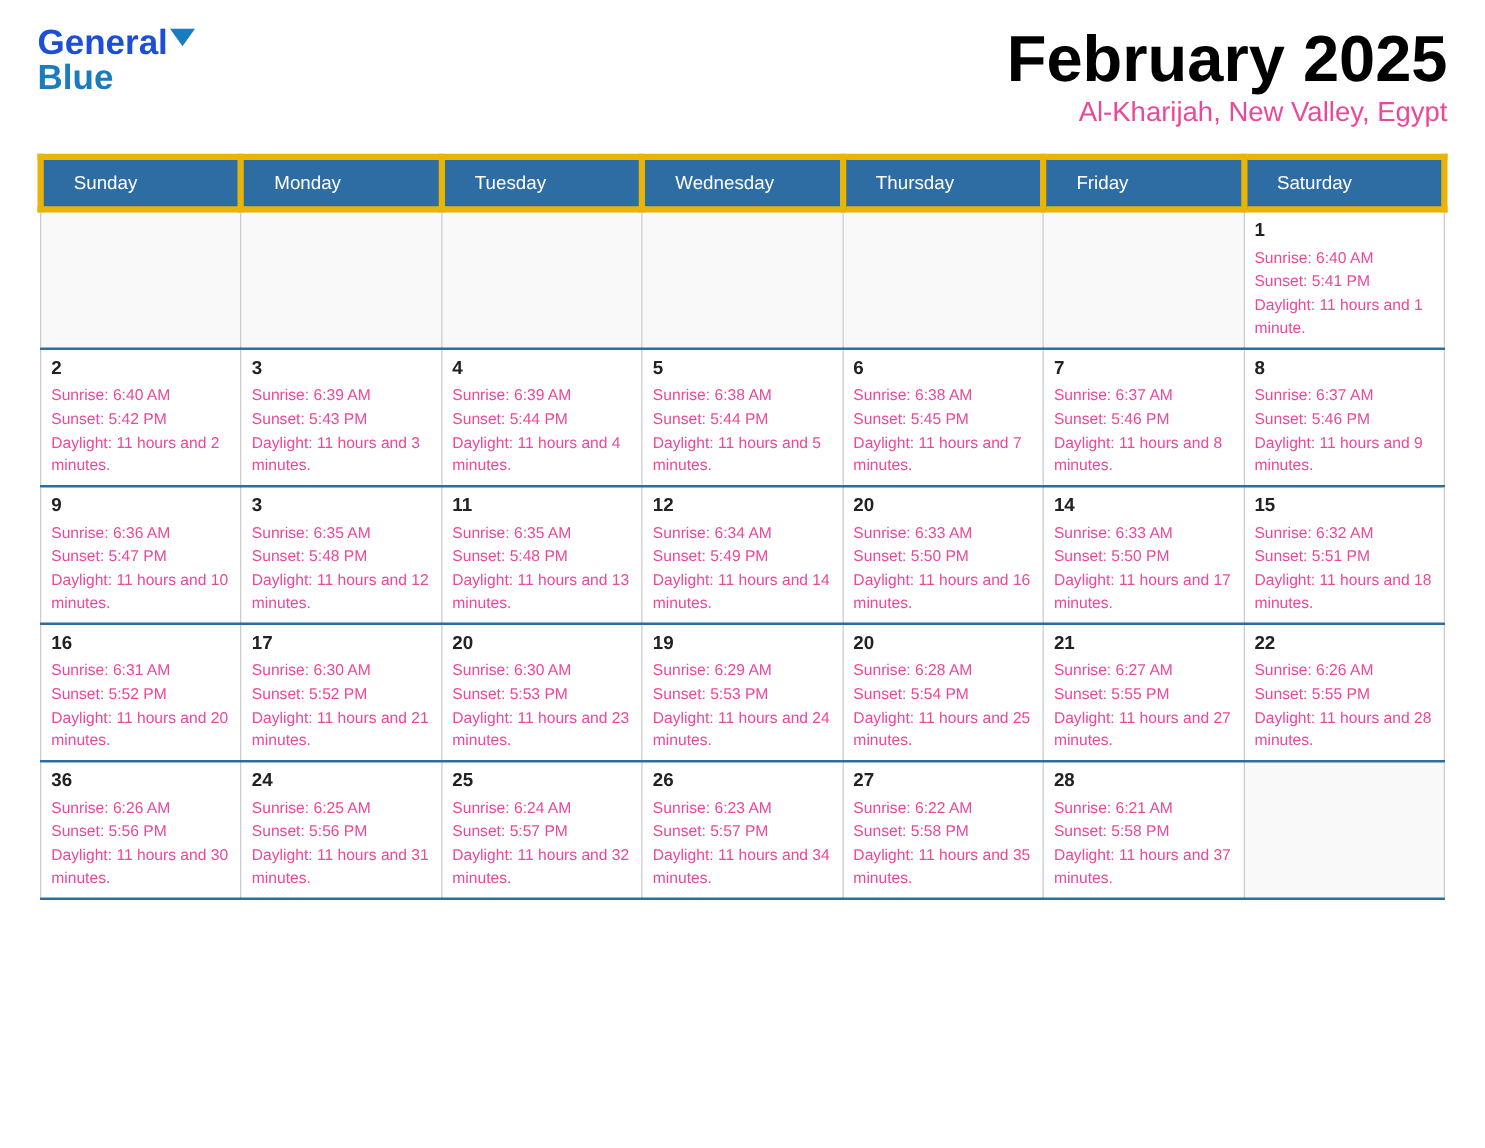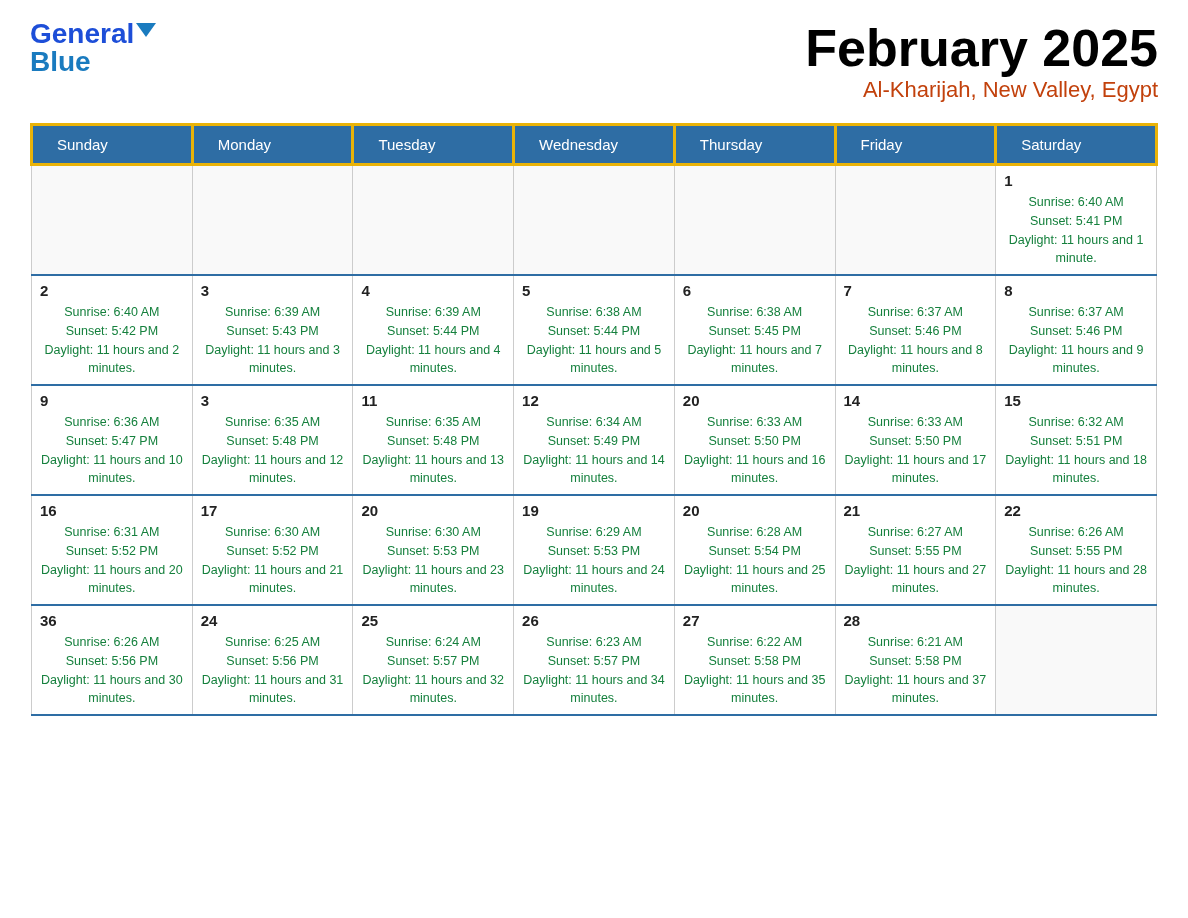--- a/index.html
+++ b/index.html
@@ -44,34 +44,34 @@
     }
     .title-block h1 {
       font-size: 52px;
       font-weight: bold;
       color: #000000;
       line-height: 1.1;
     }
     .title-block h2 {
       font-size: 22px;
       font-weight: normal;
-      color: #c2410c;
+      color: #ec4899;
     }
     .calendar {
       width: 100%;
       border-collapse: collapse;
     }
     .calendar thead tr th {
       background-color: #2e6da4;
       color: #fff;
       padding: 10px 24px;
       text-align: left;
       font-size: 15px;
       font-weight: normal;
-      border: 3px solid #eab308;
+      border: 5px solid #eab308;
     }
     .calendar tbody tr td {
       border: 1px solid #ccc;
       vertical-align: top;
       padding: 6px 8px;
       width: 14.28%;
       min-height: 100px;
       font-size: 13px;
       color: #333;
     }
@@ -79,23 +79,22 @@
       border-bottom: 2px solid #2e6da4;
     }
     .day-number {
       font-size: 15px;
       font-weight: bold;
       margin-bottom: 4px;
       color: #222;
     }
     .day-info {
       font-size: 12.5px;
-      color: #15803d;
+      color: #ec4899;
       line-height: 1.5;
-      text-align: center;
     }
     .empty-cell {
       background: #f9f9f9;
     }
   </style>
 </head>
 <body>
 
 <div class="header">
   <div class="logo">

